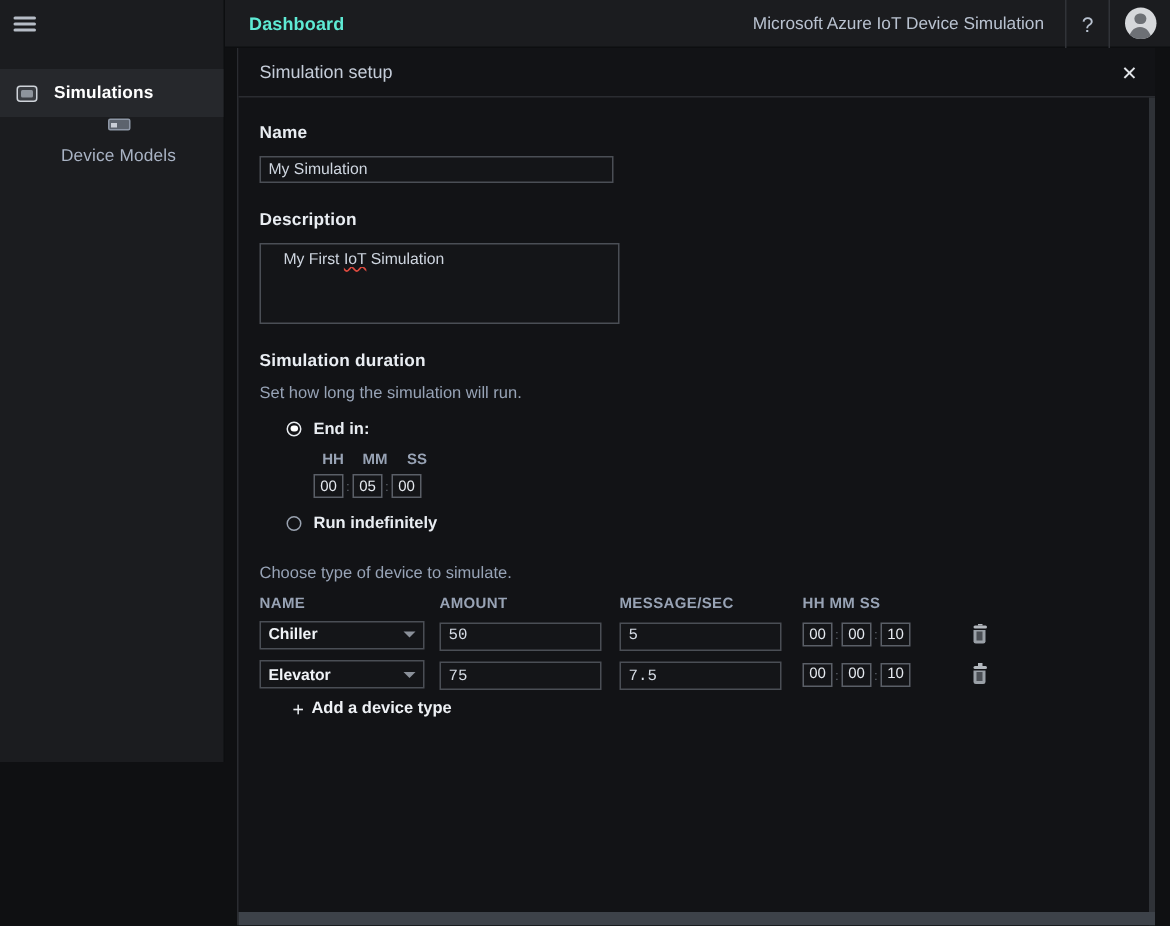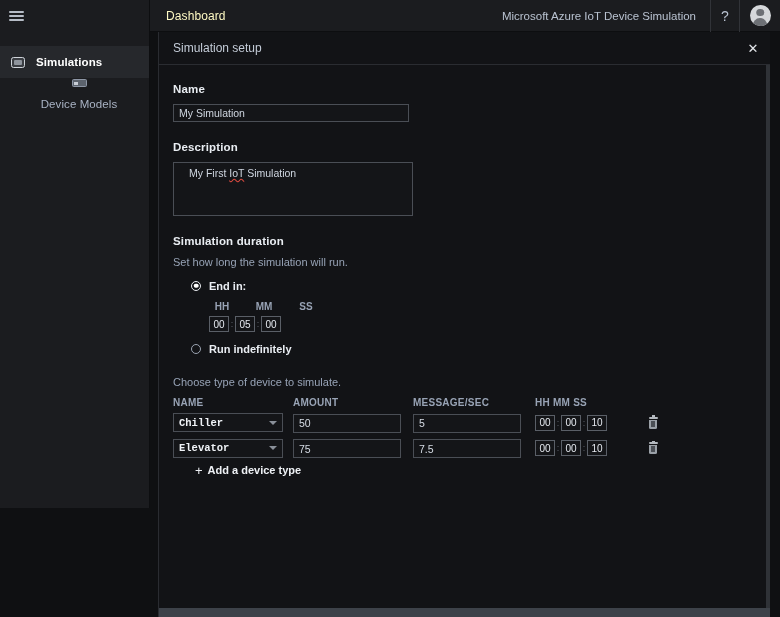--- a/index.html
+++ b/index.html
@@ -42,21 +42,21 @@
   .ico-dm { width: 15px; height: 8px; border: 1.5px solid #8e97a6; border-radius: 1.5px; position: relative; background:#5c636d; }
   .ico-dm::after { content:""; position:absolute; left:1.5px; top:1.5px; width:4px; height:3px; background:#c9ced6; }
 
   
   .right { flex: 1; display: flex; flex-direction: column; position: relative; background: #0f1012; }
 
   .topbar {
     height: 32px; background: #1b1c1f; display: flex; align-items: center;
     border-bottom: 1px solid #0d0e10;
   }
-  .topbar-title { font-size: 12px; font-weight: normal; color: #fef9c3; padding-left: 16px; letter-spacing: .1px; }
+  .topbar-title { font-size: 12px; font-weight: bold; color: #5eead4; padding-left: 16px; letter-spacing: .1px; }
   .topbar-spacer { flex: 1; }
   .brand { font-size: 11.5px; color: #b9c2d0; padding-right: 14px; }
   .topdiv { width: 1px; height: 32px; background: #313338; }
   .help-btn { width: 28px; height: 32px; display:flex; align-items:center; justify-content:center; color:#b9c2d0; font-size: 14px; cursor: pointer; }
   .avatar-wrap { width: 40px; height: 32px; display:flex; align-items:center; justify-content:center; cursor:pointer; }
   .avatar {
     width: 21px; height: 21px; border-radius: 50%;
     background: #d6d8db; position: relative; overflow: hidden;
   }
   .avatar::before { content:""; position:absolute; left:50%; top:3.5px; transform:translateX(-50%); width:7.5px; height:7.5px; border-radius:50%; background:#6d7075; }
@@ -105,21 +105,21 @@
   .radio-row { display: flex; align-items: center; gap: 8px; margin-left: 18px; height: 17px; }
   .radio {
     width: 10px; height: 10px; border-radius: 50%;
     border: 1.3px solid #9aa3b1; background: transparent;
     position: relative; flex: 0 0 10px; cursor: pointer;
   }
   .radio.checked { border-color: #e8ebef; }
   .radio.checked::after { content:""; position:absolute; left:50%; top:50%; transform:translate(-50%,-50%); width:4.6px; height:4.6px; border-radius:50%; background:#ffffff; }
   .radio-label { font-size: 11px; font-weight: bold; color: #e9edf2; }
 
-  .hms-head { display: flex; margin-left: 36px; margin-top: 7px; gap: 16px; }
+  .hms-head { display: flex; margin-left: 36px; margin-top: 7px; gap: 2px; }
   .hms-head span { width: 26px; font-size: 10px; color: #98a3b5; font-weight: bold; text-align: center; }
   .hms-head span + span { margin-left: 0; }
 
   .hms-row { display: flex; align-items: center; margin-left: 36px; margin-top: 4px; }
   .hms-box {
     width: 20px; height: 16px; background: #141518; border: 1px solid #5a5f67;
     color: #e6eaf0; font-size: 10px; text-align: center; outline: none;
     font-family: "Liberation Sans", sans-serif; padding: 0;
   }
   .hms-colon { width: 6px; text-align: center; font-size: 9px; color: #5e646d; }
@@ -130,32 +130,32 @@
   .c-name   { width: 120px; }
   .c-amount { width: 120px; }
   .c-msg    { width: 122px; }
   .c-hms    { width: 105px; }
   .c-del    { width: 30px; }
 
   .dm-row { display: flex; align-items: center; margin-bottom: 6px; }
 
   .dd {
     width: 110px; height: 19px; background: #141518; border: 1px solid #4a4e55;
-    display: flex; align-items: center; padding: 0 5px; cursor: pointer; position: relative; font-family: Liberation Mono, monospace;
+    display: flex; align-items: center; padding: 0 5px; cursor: pointer; position: relative;
   }
   .dd-label { font-size: 10.5px; font-weight: bold; color: #f0f3f7; }
   .dd-caret {
     margin-left: auto; width: 0; height: 0;
     border-left: 4px solid transparent; border-right: 4px solid transparent;
     border-top: 4.5px solid #8a9099;
   }
   .cell-input {
     width: 108px; height: 19px; background: #141518; border: 1px solid #4a4e55;
     color: #d6dce5; font-size: 10.5px; padding: 0 5px; outline: none;
-    font-family: Liberation Sans, sans-serif;
+    font-family: Liberation Mono, monospace;
   }
   .hms-inline { display: flex; align-items: center; }
   .del-btn { width: 26px; display:flex; align-items:center; justify-content:center; cursor:pointer; }
   .ico-trash { width: 9px; height: 12px; position: relative; }
   .ico-trash .lid { position:absolute; top:0; left:0; width:9px; height:2px; background:#b3b8be; border-radius:1px; }
   .ico-trash .lid::after { content:""; position:absolute; left:3px; top:-1.5px; width:3px; height:1.5px; background:#b3b8be; }
   .ico-trash .can { position:absolute; top:3px; left:0.8px; width:7.4px; height:9px; background:#9aa0a7; border-radius:0 0 1.5px 1.5px; }
   .ico-trash .can::after { content:""; position:absolute; left:1.5px; top:1.2px; width:4.4px; height:6px; background:#4b4f55; }
 
   .add-link {

